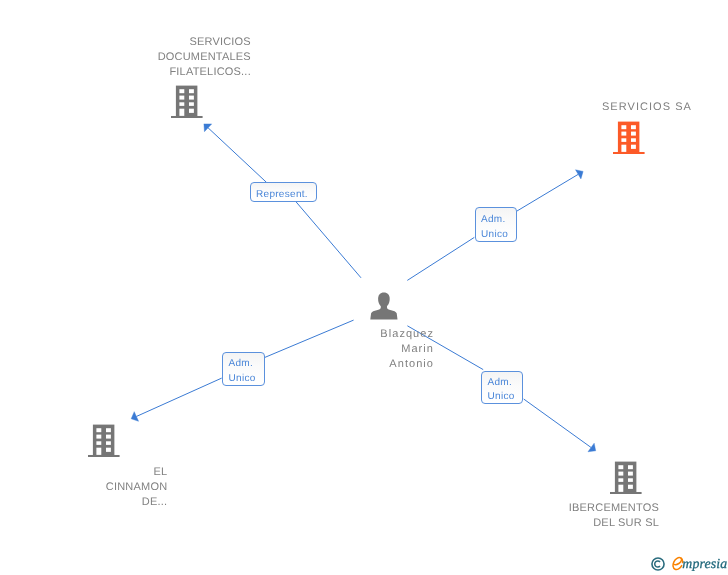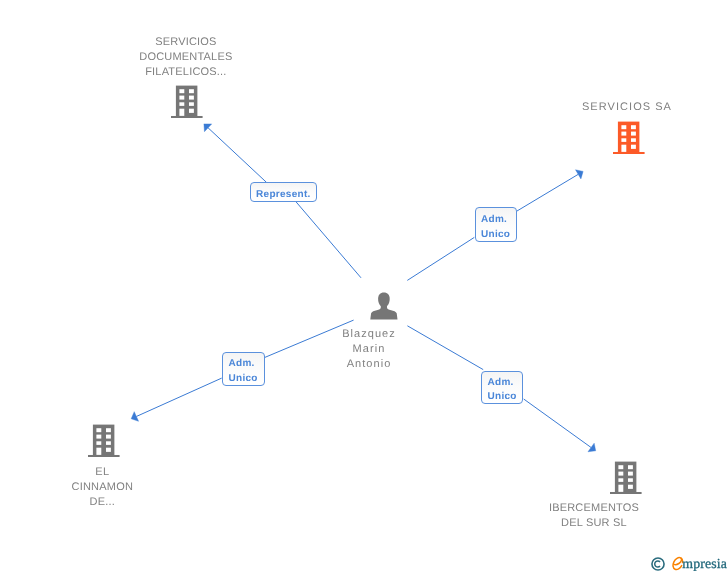--- a/index.html
+++ b/index.html
@@ -6,34 +6,34 @@
   html,body{margin:0;padding:0;background:#ffffff;}
   body{width:728px;height:575px;position:relative;overflow:hidden;
        font-family:"Liberation Sans",sans-serif;
        -webkit-font-smoothing:antialiased;text-rendering:geometricPrecision;
 }
   #stage{position:absolute;left:0;top:0;width:728px;height:575px;background:#fff;}
   svg#edges{position:absolute;left:0;top:0;width:728px;height:575px;}
 
   .node{position:absolute;}
   .node-icon{position:absolute;}
-  .node-text{position:absolute;text-align:center;color:#808080;
+  .node-text{position:absolute;text-align:right;color:#808080;
              font-size:11px;line-height:15px;letter-spacing:0.2px;white-space:pre-line;}
 
   .edge-label{position:absolute;box-sizing:border-box;
       border:1px solid #5b91dd;border-radius:4px;
       background:linear-gradient(180deg,#f4f4f4 0%,#fafafa 35%,#fdfdfd 65%,#ffffff 100%);
       color:#4a86d8;font-size:10px;line-height:14.6px;letter-spacing:0.3px;text-align:left;
       white-space:pre-line;display:flex;align-items:center;justify-content:flex-start;
-      padding-left:5.5px;padding-top:6px;font-weight:bold;}
+      padding-left:5.5px;padding-top:6px;}
 
   #footer{position:absolute;left:651px;top:555px;height:20px;}
   .logo-c{position:absolute;left:0.2px;top:1.6px;width:14px;height:14px;}
   .logo-e{position:absolute;left:21.4px;top:1.3px;width:12px;height:16px;}
-  .logo-rest{position:absolute;left:31.3px;top:1.7px;color:#22697c;font-family:"Liberation Serif",serif;font-size:13.8px;line-height:14px;letter-spacing:0.15px;
+  .logo-rest{position:absolute;left:31.3px;top:1.7px;color:#22697c;font-family:"Liberation Serif",serif;font-style:italic;font-size:13.8px;line-height:14px;letter-spacing:0.15px;
       -webkit-text-stroke:0.3px #22697c;}
 </style>
 </head>
 <body>
 
 <div id="stage">
 
   <svg id="edges" viewBox="0 0 728 575" xmlns="http://www.w3.org/2000/svg">
     <g fill="#3b7bd4" stroke="#3b7bd4" stroke-width="1">
       <g>

